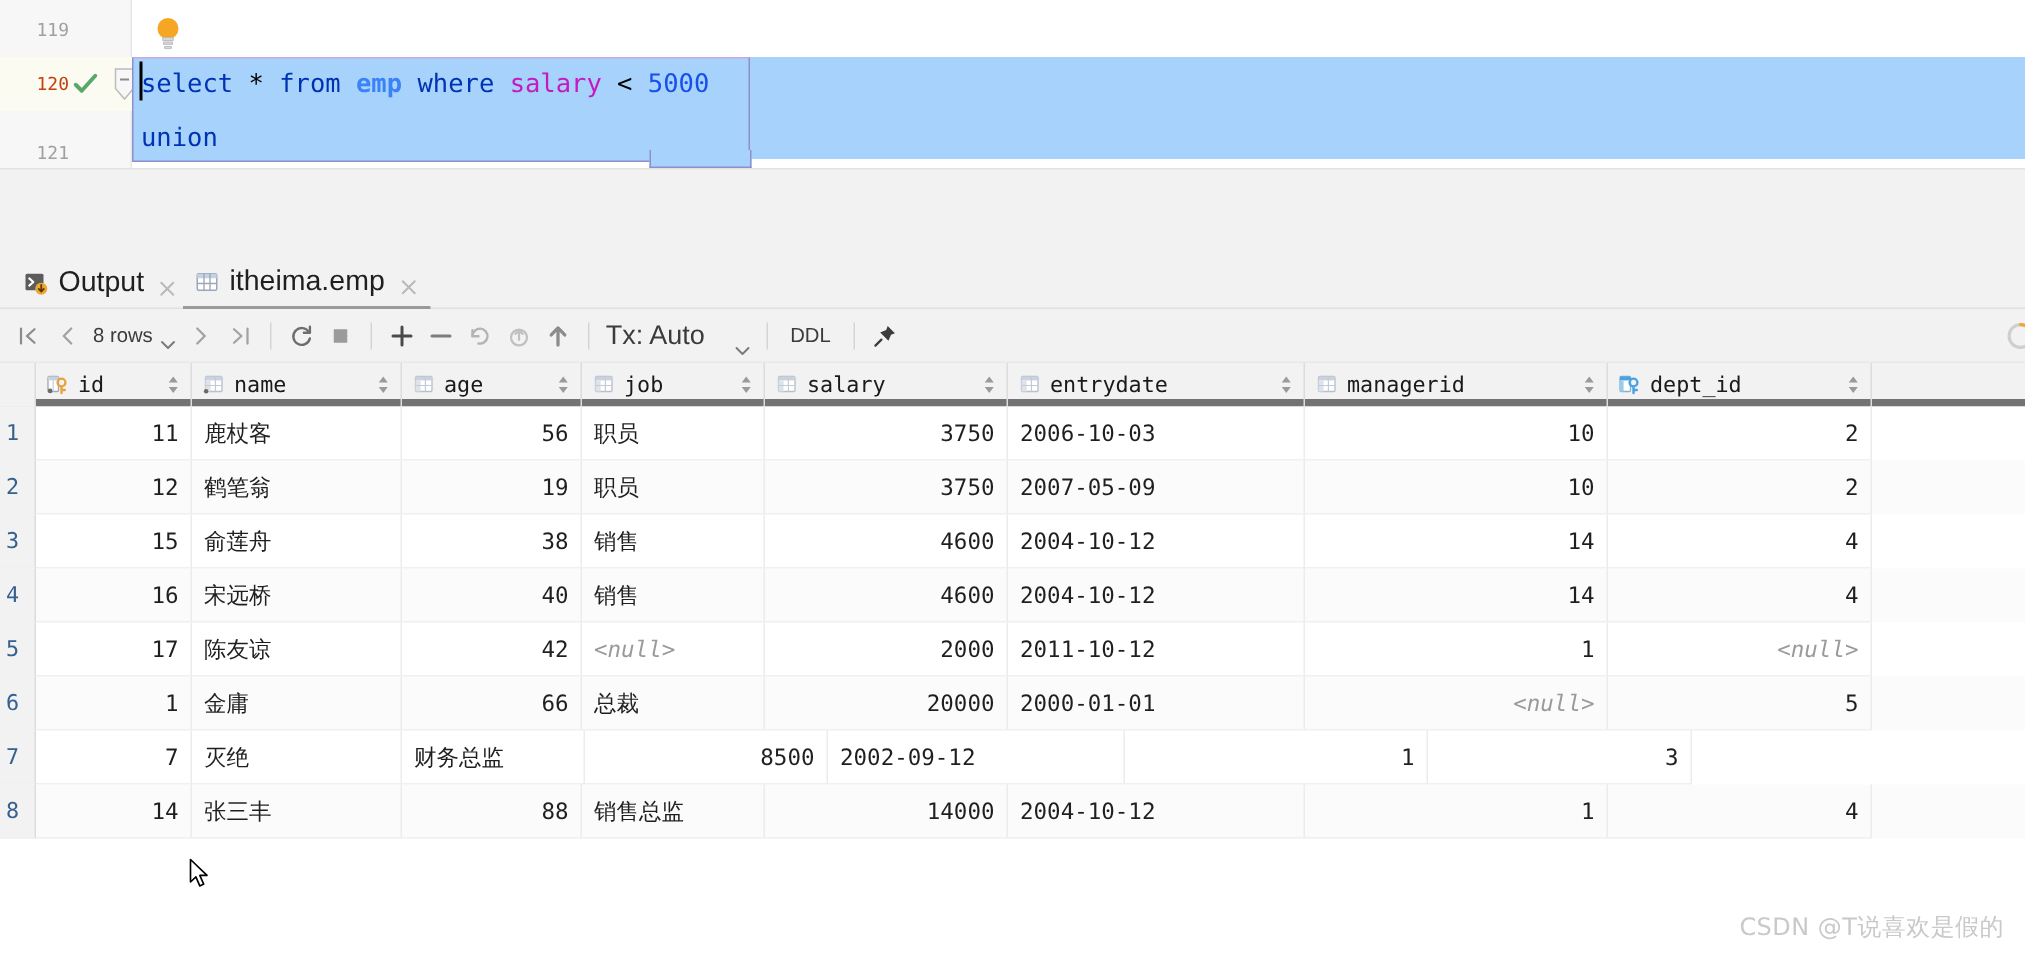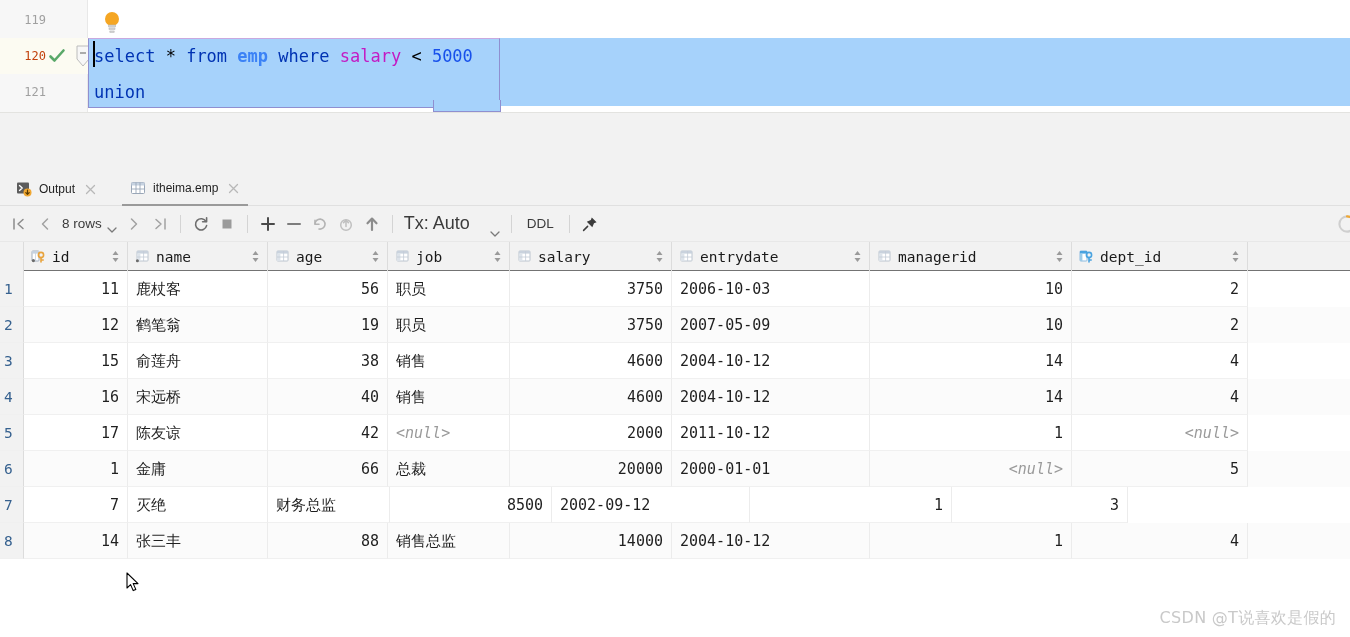--- a/index.html
+++ b/index.html
@@ -24,21 +24,21 @@
     position: absolute; left: 0; width: 88px; height: 36px; top: 38px;
     background: #fcfbf2;
   }
   .ln {
     position: absolute; left: 0; width: 46px; text-align: right;
     font-family: "DejaVu Sans Mono", monospace; font-size: 12px;
     color: #a0a0a0; line-height: 36px;
   }
   .ln-1 { top: 2px; }
   .ln-2 { top: 38px; color:#c2410c; }
-  .ln-3 { top: 74px; }
+  .ln-3 { top: 84px; }
   .check {
     position: absolute; left: 48px; top: 47px; width: 18px; height: 18px;
   }
   .check svg { display:block; }
   .fold {
     position: absolute; left: 76px; top: 45px; width: 16px; height: 22px;
   }
   .fold svg { display:block; }
 
   .code-area {
@@ -89,21 +89,21 @@
 
   
   .tabbar {
     position: absolute; top: 60px; left: 0; width: 1350px; height: 34px;
     background: #f2f2f2; border-bottom: 1px solid #e0e0e0;
   }
   .tab {
     position: absolute; top: 0; height: 34px;
     display: flex; align-items: center; gap: 7px;
     padding: 0 8px; cursor: default;
-    font-size: 12px; color: #1f1f1f;
+    font-size: 19px; color: #1f1f1f;
   }
   .tab-output { left: 8px; }
   .tab-emp { left: 122px; border-bottom: 2px solid #9a9a9a; }
   .tab-icon { width: 16px; height: 16px; display:block; flex: none; }
   .tab-close {
     width: 13px; height: 13px; display:block; flex:none; margin-left: 2px;
     opacity: .55;
   }
 
   
@@ -134,21 +134,21 @@
     overflow:hidden;
   }
 
   
   .grid {
     position: absolute; top: 130px; left: 0; width: 1350px; height: 395px;
     background: #ffffff; overflow: hidden;
   }
   .hrow {
     position: absolute; top: 0; left: 0; height: 29px; width: 1350px;
-    background: #f2f2f2; border-bottom: 1px solid #737373;
+    background: #f2f2f2; border-bottom: 5px solid #737373;
     display: flex;
   }
   .hcell {
     height: 29px; display: flex; align-items: center;
     border-right: 1px solid #dcdcdc; padding: 0 7px; flex: none;
     font-size: 14.5px; color: #1a1a1a;
     font-family: "DejaVu Sans Mono", monospace;
     position: relative;
   }
   .hcell.rownum { background:#f2f2f2; border-right:1px solid #dcdcdc; }

